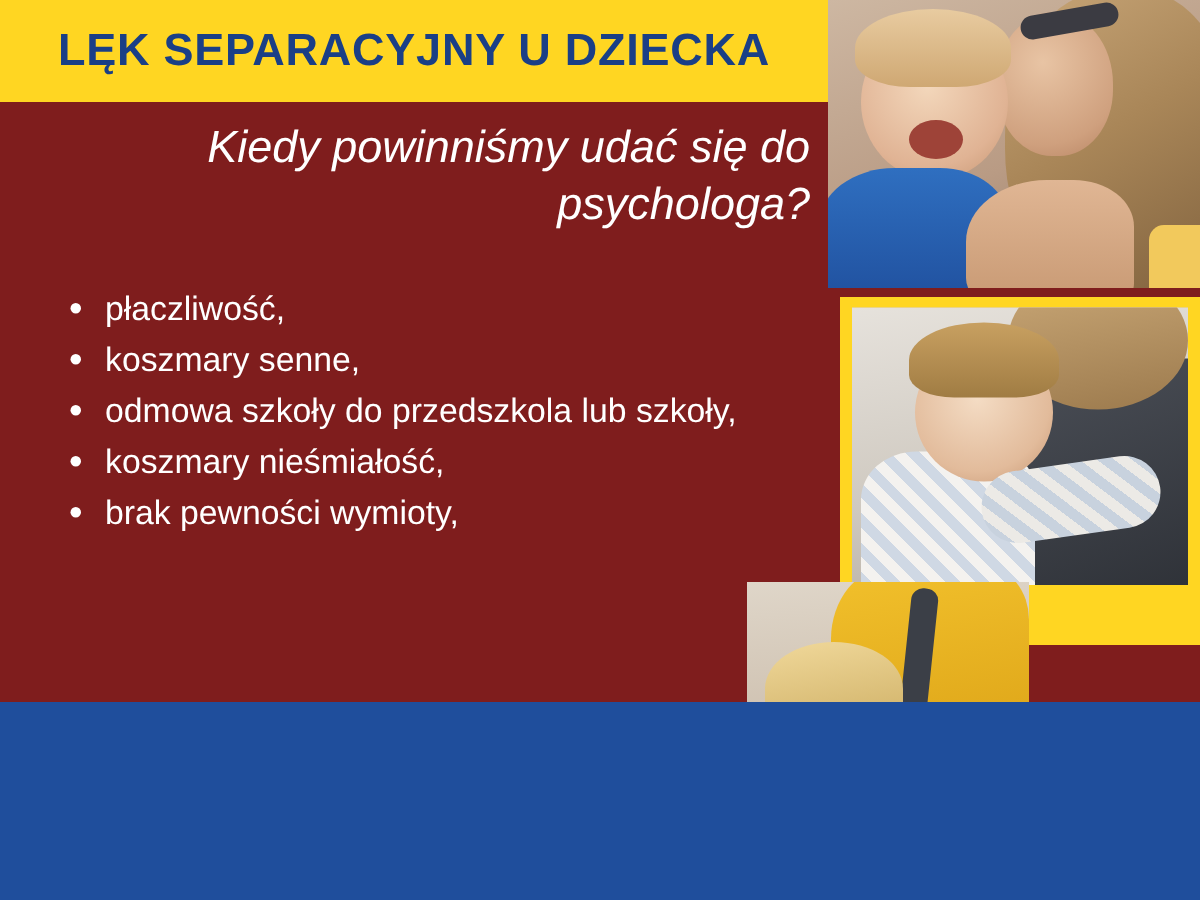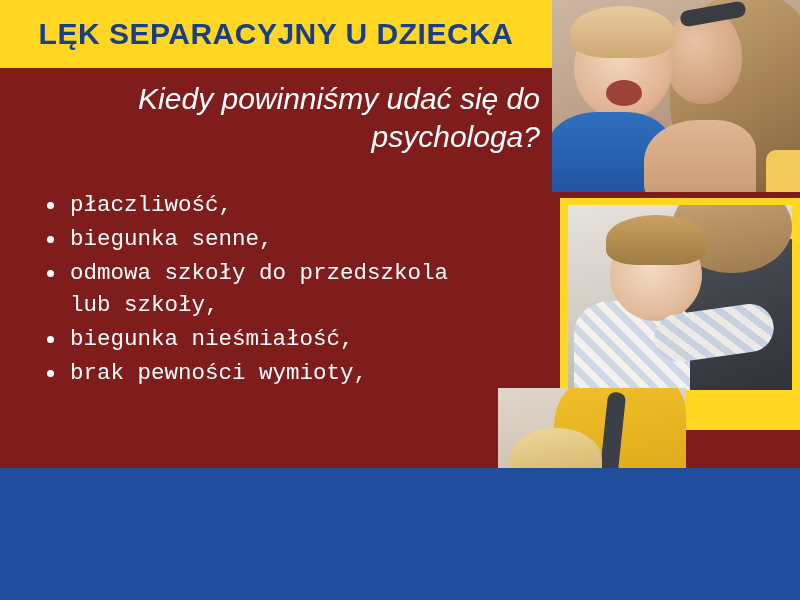--- a/index.html
+++ b/index.html
@@ -68,21 +68,20 @@
     padding: 0;
     list-style: none;
     color: #ffffff;
     font-size: 22.5px;
     line-height: 1.42;
   }
   .bullets li {
     position: relative;
     padding-left: 40px;
     margin-bottom: 2px;
-    font-family: Liberation Mono, monospace;
   }
   .bullets li .dot {
     position: absolute;
     left: 17px;
     top: 12px;
     width: 7px;
     height: 7px;
     border-radius: 50%;
     background: #ffffff;
   }
@@ -263,29 +262,29 @@
 
   <div class="subtitle">Kiedy powinniśmy udać się do psychologa?</div>
 
   <ul class="bullets">
     <li>
       <span class="dot"></span>
       <span>płaczliwość,</span>
     </li>
     <li>
       <span class="dot"></span>
-      <span>biegunka senne,</span>
+      <span>koszmary senne,</span>
     </li>
     <li>
       <span class="dot"></span>
       <span>odmowa szkoły do przedszkola lub szkoły,</span>
     </li>
     <li>
       <span class="dot"></span>
-      <span>biegunka nieśmiałość,</span>
+      <span>koszmary nieśmiałość,</span>
     </li>
     <li>
       <span class="dot"></span>
       <span>brak pewności wymioty,</span>
     </li>
   </ul>
 
   <div class="photo photo-1">
     <div class="ph-bg p1-bg"></div>
     <div class="blob p1-hair-mother"></div>

